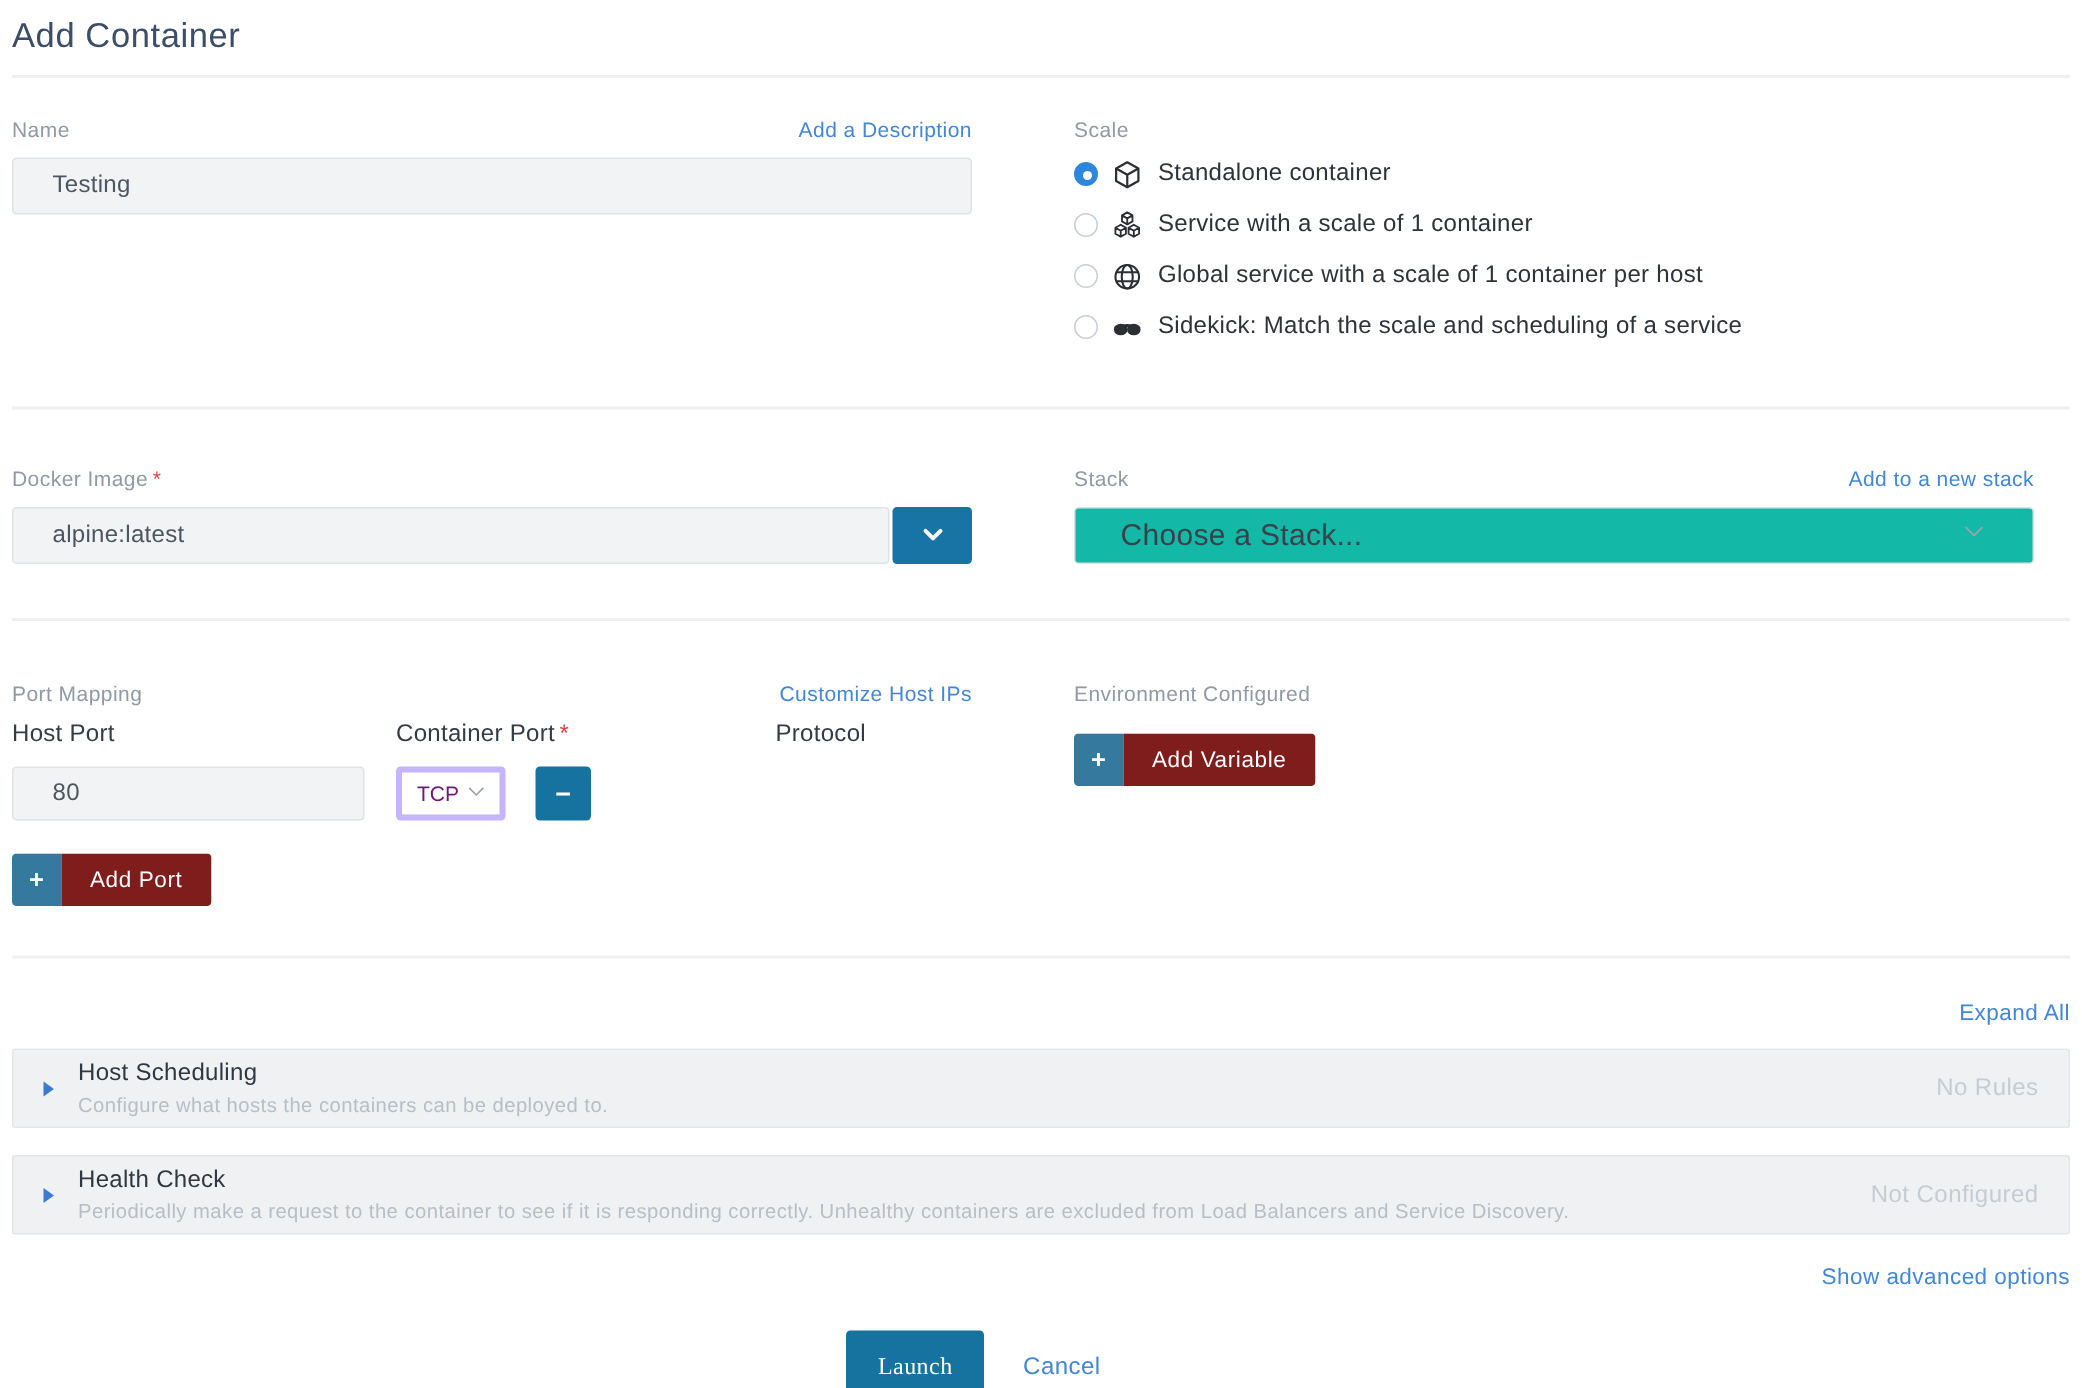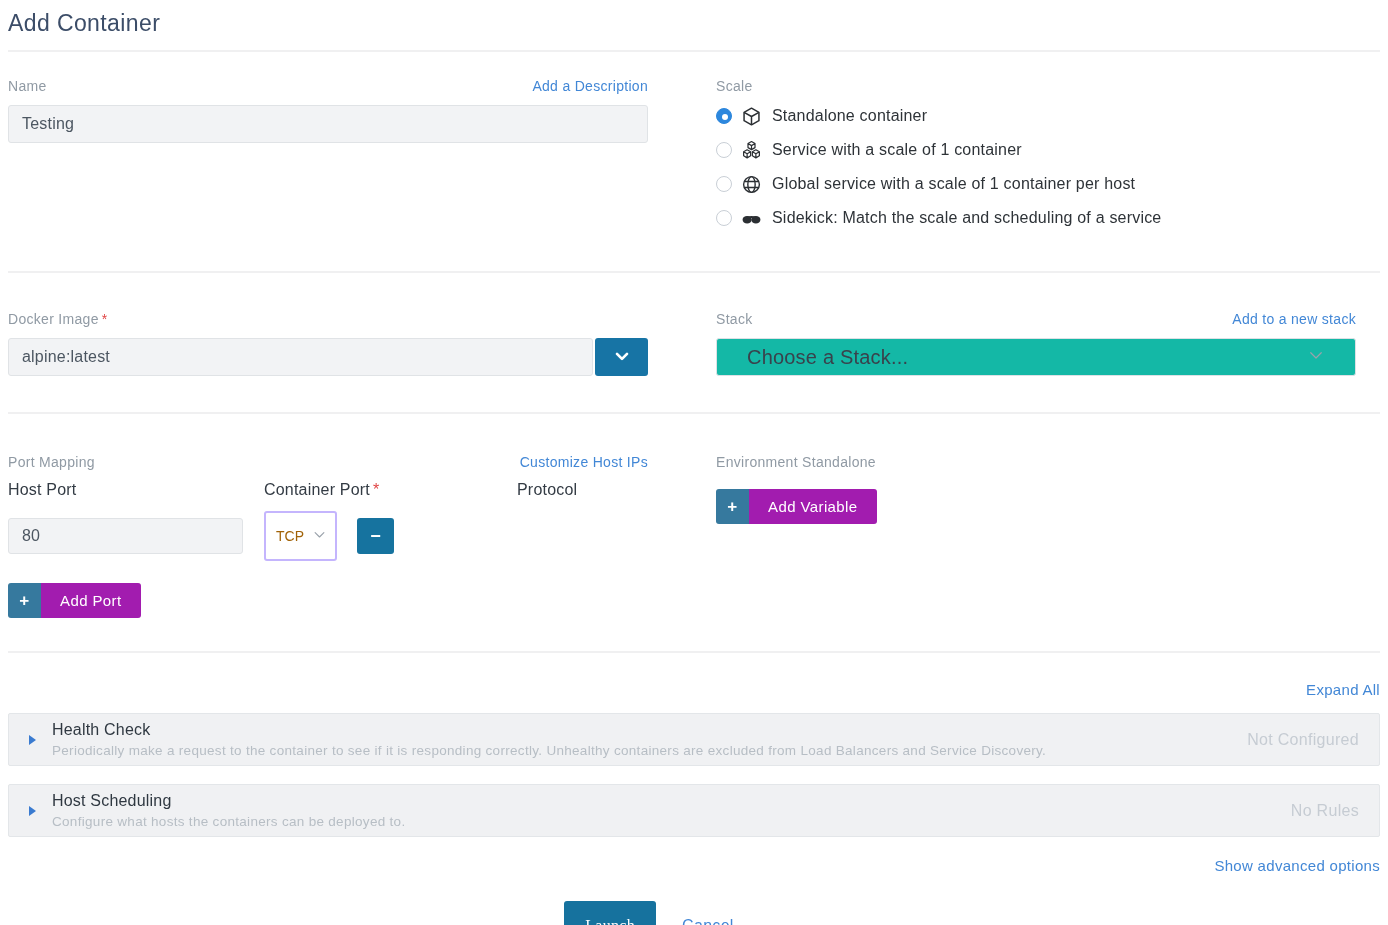--- a/index.html
+++ b/index.html
@@ -26,21 +26,21 @@
     display:flex; justify-content:space-between; align-items:baseline;
     margin-bottom:9px; min-height:18px;
   }
   .sec-label { font-size:14px; color:#909aa4; letter-spacing:.3px; }
   .req { color:#e04545; margin-left:3px; }
   a.link { color:#4287d6; text-decoration:none; font-size:14px; letter-spacing:.3px; cursor:pointer; }
 
   input.text {
     width:100%; height:38px; background:#f2f3f5;
     border:1px solid #e0e3e6; border-radius:3px;
-    padding:0 13px; font-size:16px; color:#4c5661;
+    padding:0 26px; font-size:16px; color:#4c5661;
     font-family:inherit; letter-spacing:.2px;
   }
 
   
   .radio-row { display:flex; align-items:center; margin-bottom:12px; height:22px; cursor:pointer; }
   .radio {
     width:16px; height:16px; border-radius:50%;
     border:1px solid #c9cfd6; background:#fff; flex:0 0 16px;
     position:relative;
   }
@@ -73,42 +73,42 @@
 
   
   .pm-labels { display:flex; font-size:16px; color:#333b44; margin-bottom:12px; letter-spacing:.2px; }
   .pm-l1 { width:256px; }
   .pm-l2 { width:253px; }
   .pm-row { display:flex; align-items:center; }
   .pm-row input.text { width:235px; height:36px; }
   .pm-gap1 { margin-right:21px; }
   .pm-gap2 { margin-right:19px; }
   .proto-select {
-    width:73px; height:50px; background:#fff; border:2px solid #c4b5fd; border-radius:3px;
+    width:73px; height:36px; background:#fff; border:4px solid #c4b5fd; border-radius:3px;
     display:flex; align-items:center; justify-content:space-between;
-    padding:0 8px 0 10px; font-size:14px; color:#a16207; cursor:pointer; margin-right:20px;
+    padding:0 8px 0 10px; font-size:14px; color:#701a75; cursor:pointer; margin-right:20px;
   }
   .proto-select svg { width:15px; height:15px; }
   .minus-btn {
     width:37px; height:36px; background:#16739f; border:none; border-radius:3px;
     color:#fff; font-size:18px; line-height:1; cursor:pointer;
     display:flex; align-items:center; justify-content:center; font-weight:bold;
   }
 
   .add-btn {
     display:inline-flex; height:35px; border:none; padding:0; border-radius:3px;
     overflow:hidden; color:#fff; font-size:15px; cursor:pointer;
     font-family:inherit; letter-spacing:.4px;
   }
   .add-btn .plus {
     width:33px; background:#36799e; display:flex; align-items:center; justify-content:center;
     font-size:17px; font-weight:bold;
   }
   .add-btn .lbl {
-    background:#a21caf; padding:0 19px; display:flex; align-items:center;
+    background:#7f1d1d; padding:0 19px; display:flex; align-items:center;
   }
   .mt22 { margin-top:22px; }
   .mt8  { margin-top:8px; }
 
   
   .expand-row { text-align:right; margin:28px 0 14px; }
   .expand-row a { font-size:15px; }
   .panel {
     background:#f0f1f3; border:1px solid #e3e6e9; border-radius:2px;
     display:flex; align-items:center; padding:7px 20px; margin-bottom:18px;
@@ -275,53 +275,53 @@
             <span>−</span>
           </button>
       </div>
       <button class="add-btn mt22">
         <span class="plus">+</span>
         <span class="lbl">Add Port</span>
       </button>
     </div>
     <div class="col-right">
       <div class="label-row">
-        <span class="sec-label">Environment Standalone</span>
+        <span class="sec-label">Environment Configured</span>
       </div>
       <button class="add-btn mt8">
         <span class="plus">+</span>
         <span class="lbl">Add Variable</span>
       </button>
     </div>
   </div>
 
   <div class="divider section-pad-c"></div>
 
   <div class="expand-row">
     <a class="link">Expand All</a>
+  </div>
+
+  <div class="panel">
+    <span class="tri"></span>
+    <div class="panel-text">
+      <div class="panel-title">Host Scheduling</div>
+      <div class="panel-desc">Configure what hosts the containers can be deployed to.</div>
+    </div>
+    <span class="panel-status">No Rules</span>
   </div>
 
   <div class="panel">
     <span class="tri"></span>
     <div class="panel-text">
       <div class="panel-title">Health Check</div>
       <div class="panel-desc">Periodically make a request to the container to see if it is responding correctly. Unhealthy containers are excluded from Load Balancers and Service Discovery.</div>
     </div>
     <span class="panel-status">Not Configured</span>
   </div>
 
-  <div class="panel">
-    <span class="tri"></span>
-    <div class="panel-text">
-      <div class="panel-title">Host Scheduling</div>
-      <div class="panel-desc">Configure what hosts the containers can be deployed to.</div>
-    </div>
-    <span class="panel-status">No Rules</span>
-  </div>
-
   <div class="advanced-row">
     <a class="link">Show advanced options</a>
   </div>
 
   <div class="footer">
     <button class="launch-btn">Launch</button>
     <a class="link cancel">Cancel</a>
   </div>
 
 </div>

